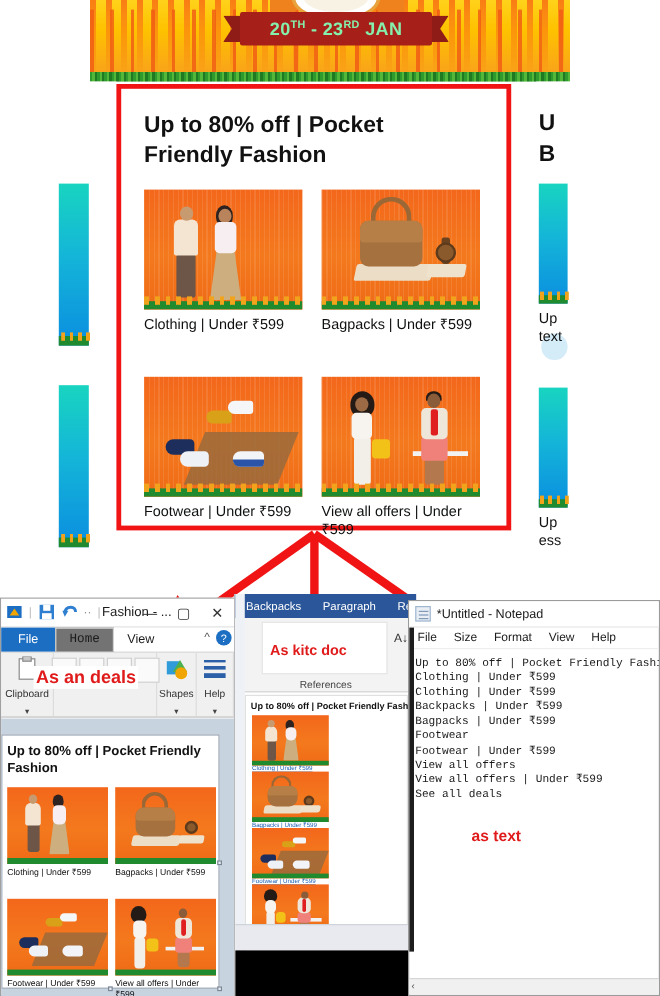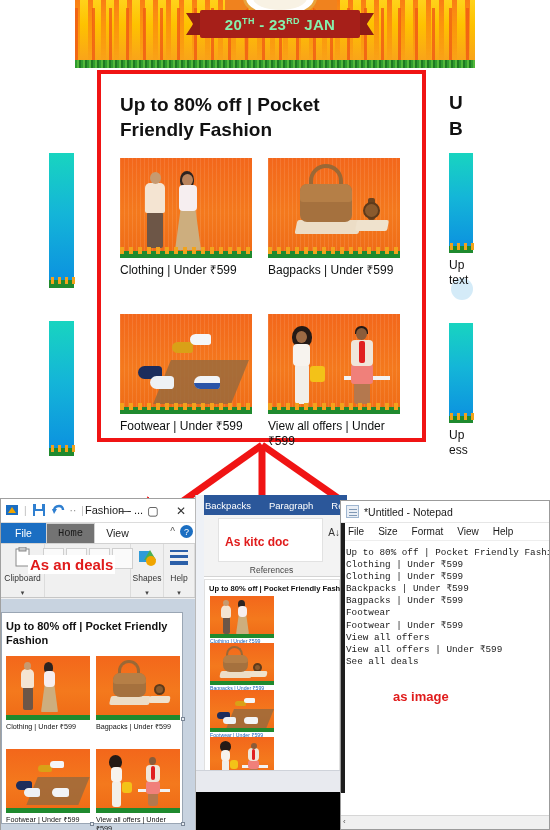--- a/index.html
+++ b/index.html
@@ -594,17 +594,17 @@
   <div class="np-text">Up to 80% off | Pocket Friendly Fashion
 Clothing | Under ₹599
 Clothing | Under ₹599
 Backpacks | Under ₹599
 Bagpacks | Under ₹599
 Footwear
 Footwear | Under ₹599
 View all offers
 View all offers | Under ₹599
 See all deals</div>
-  <div class="np-astext">as image</div>
+  <div class="np-astext">as text</div>
   <div class="np-hscroll">
     <span class="arr">‹</span>
   </div>
 </div>
 
 </body></html>

